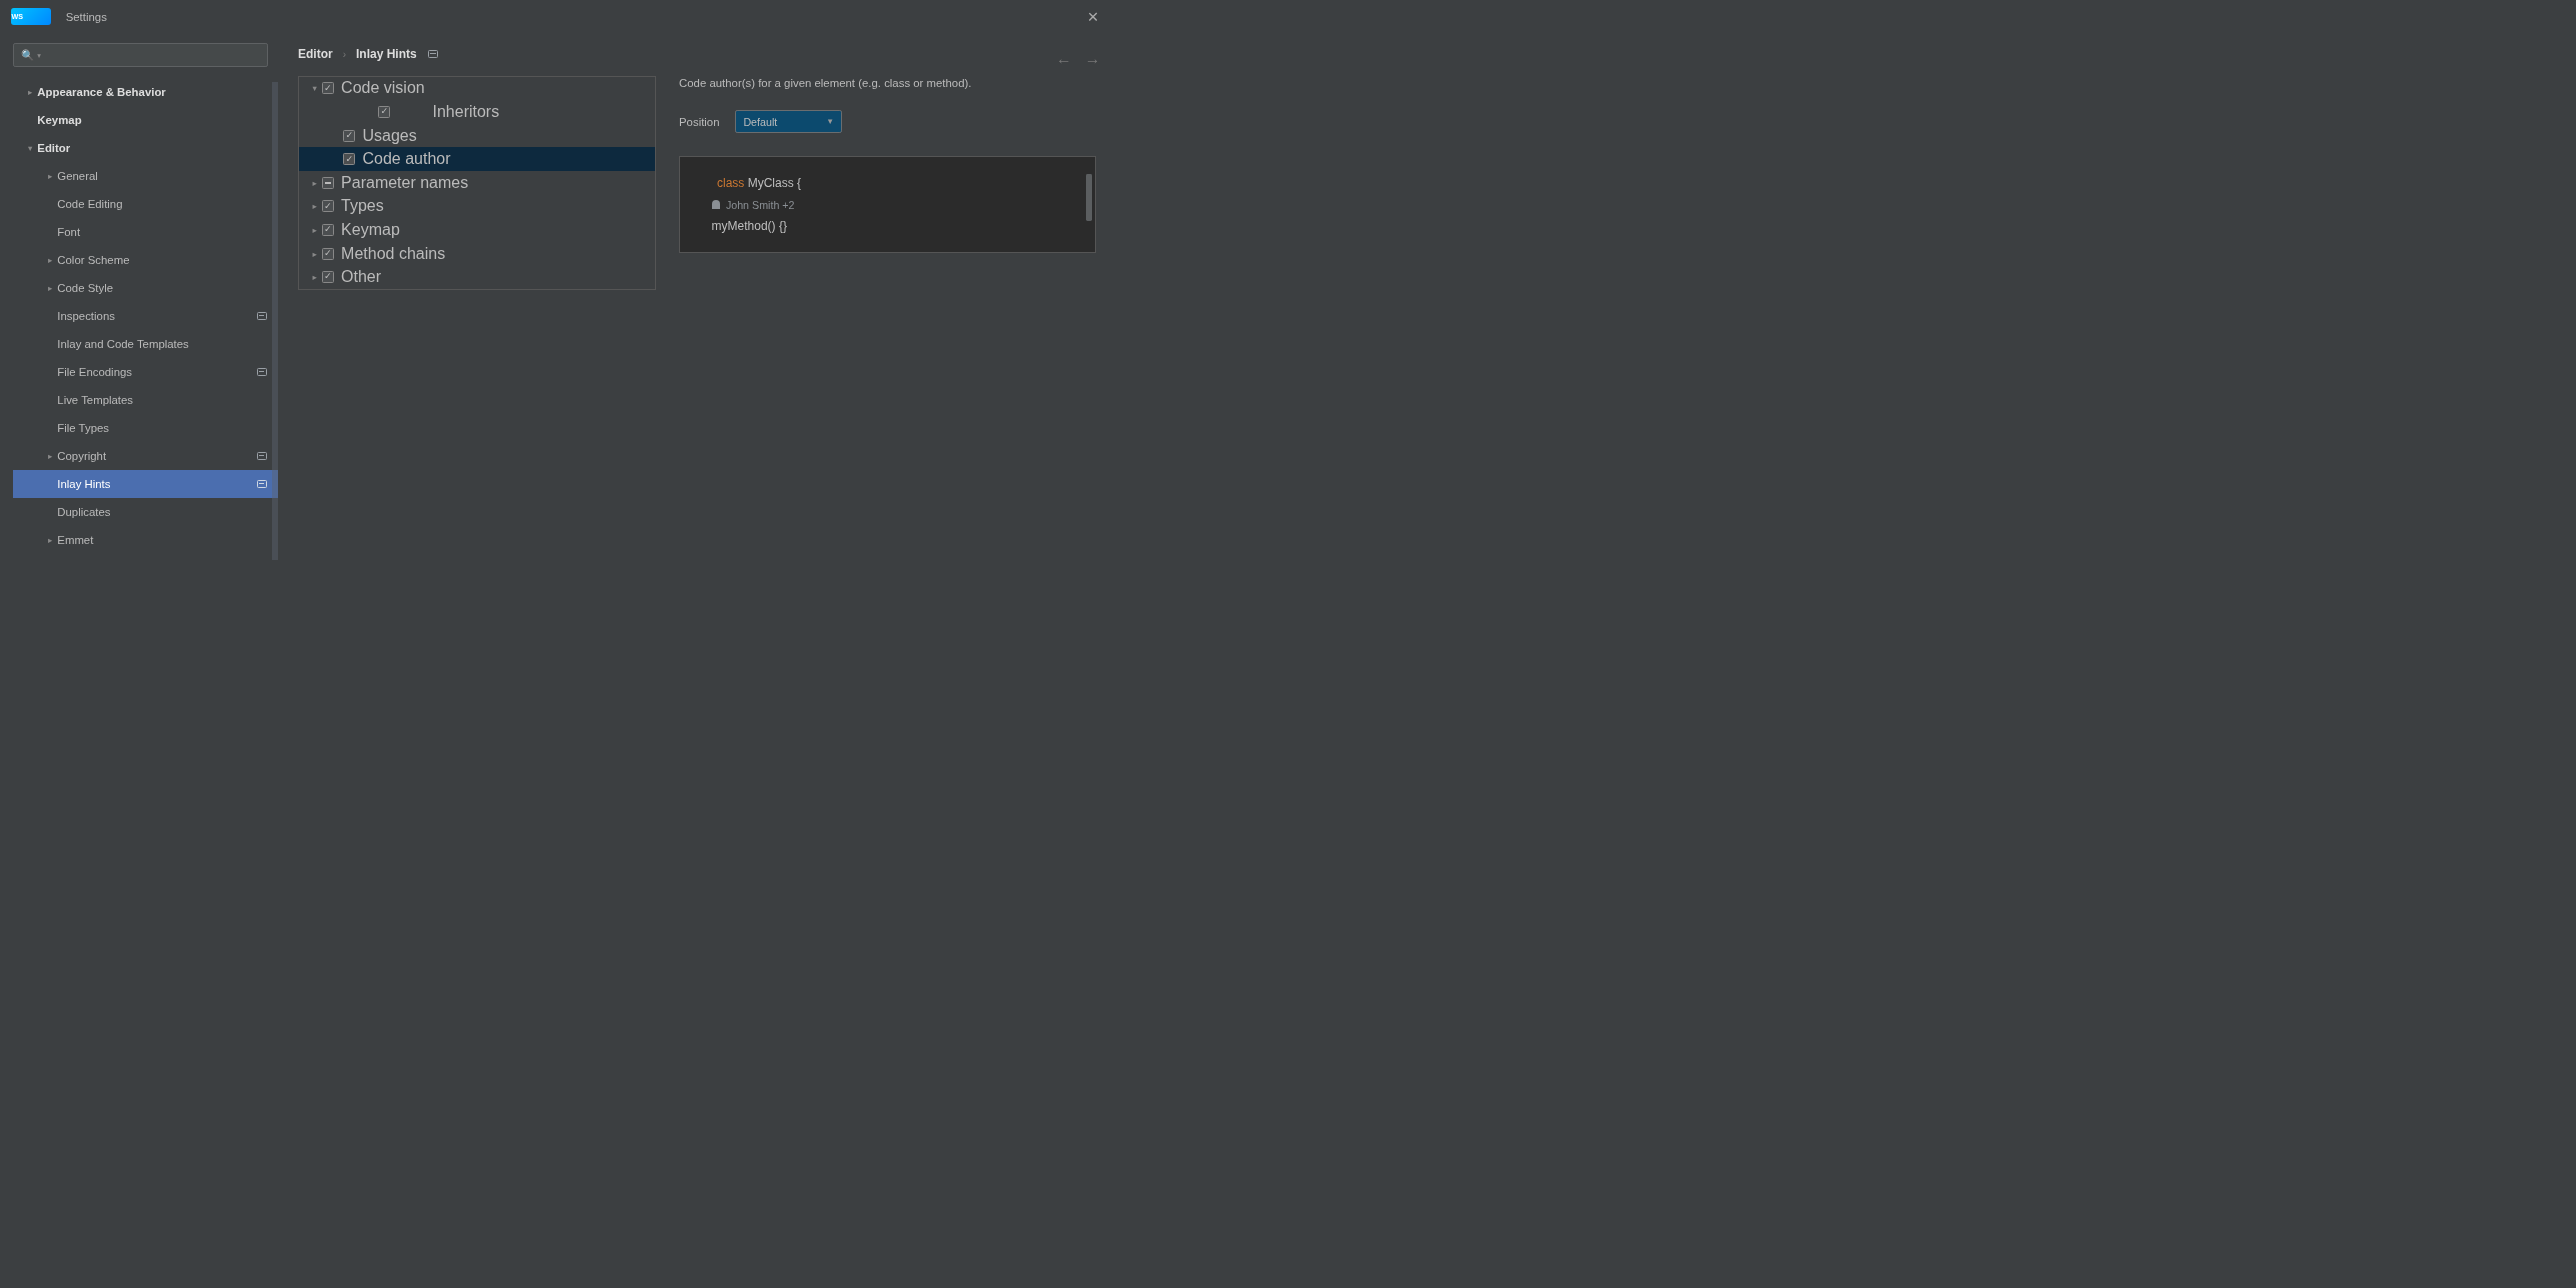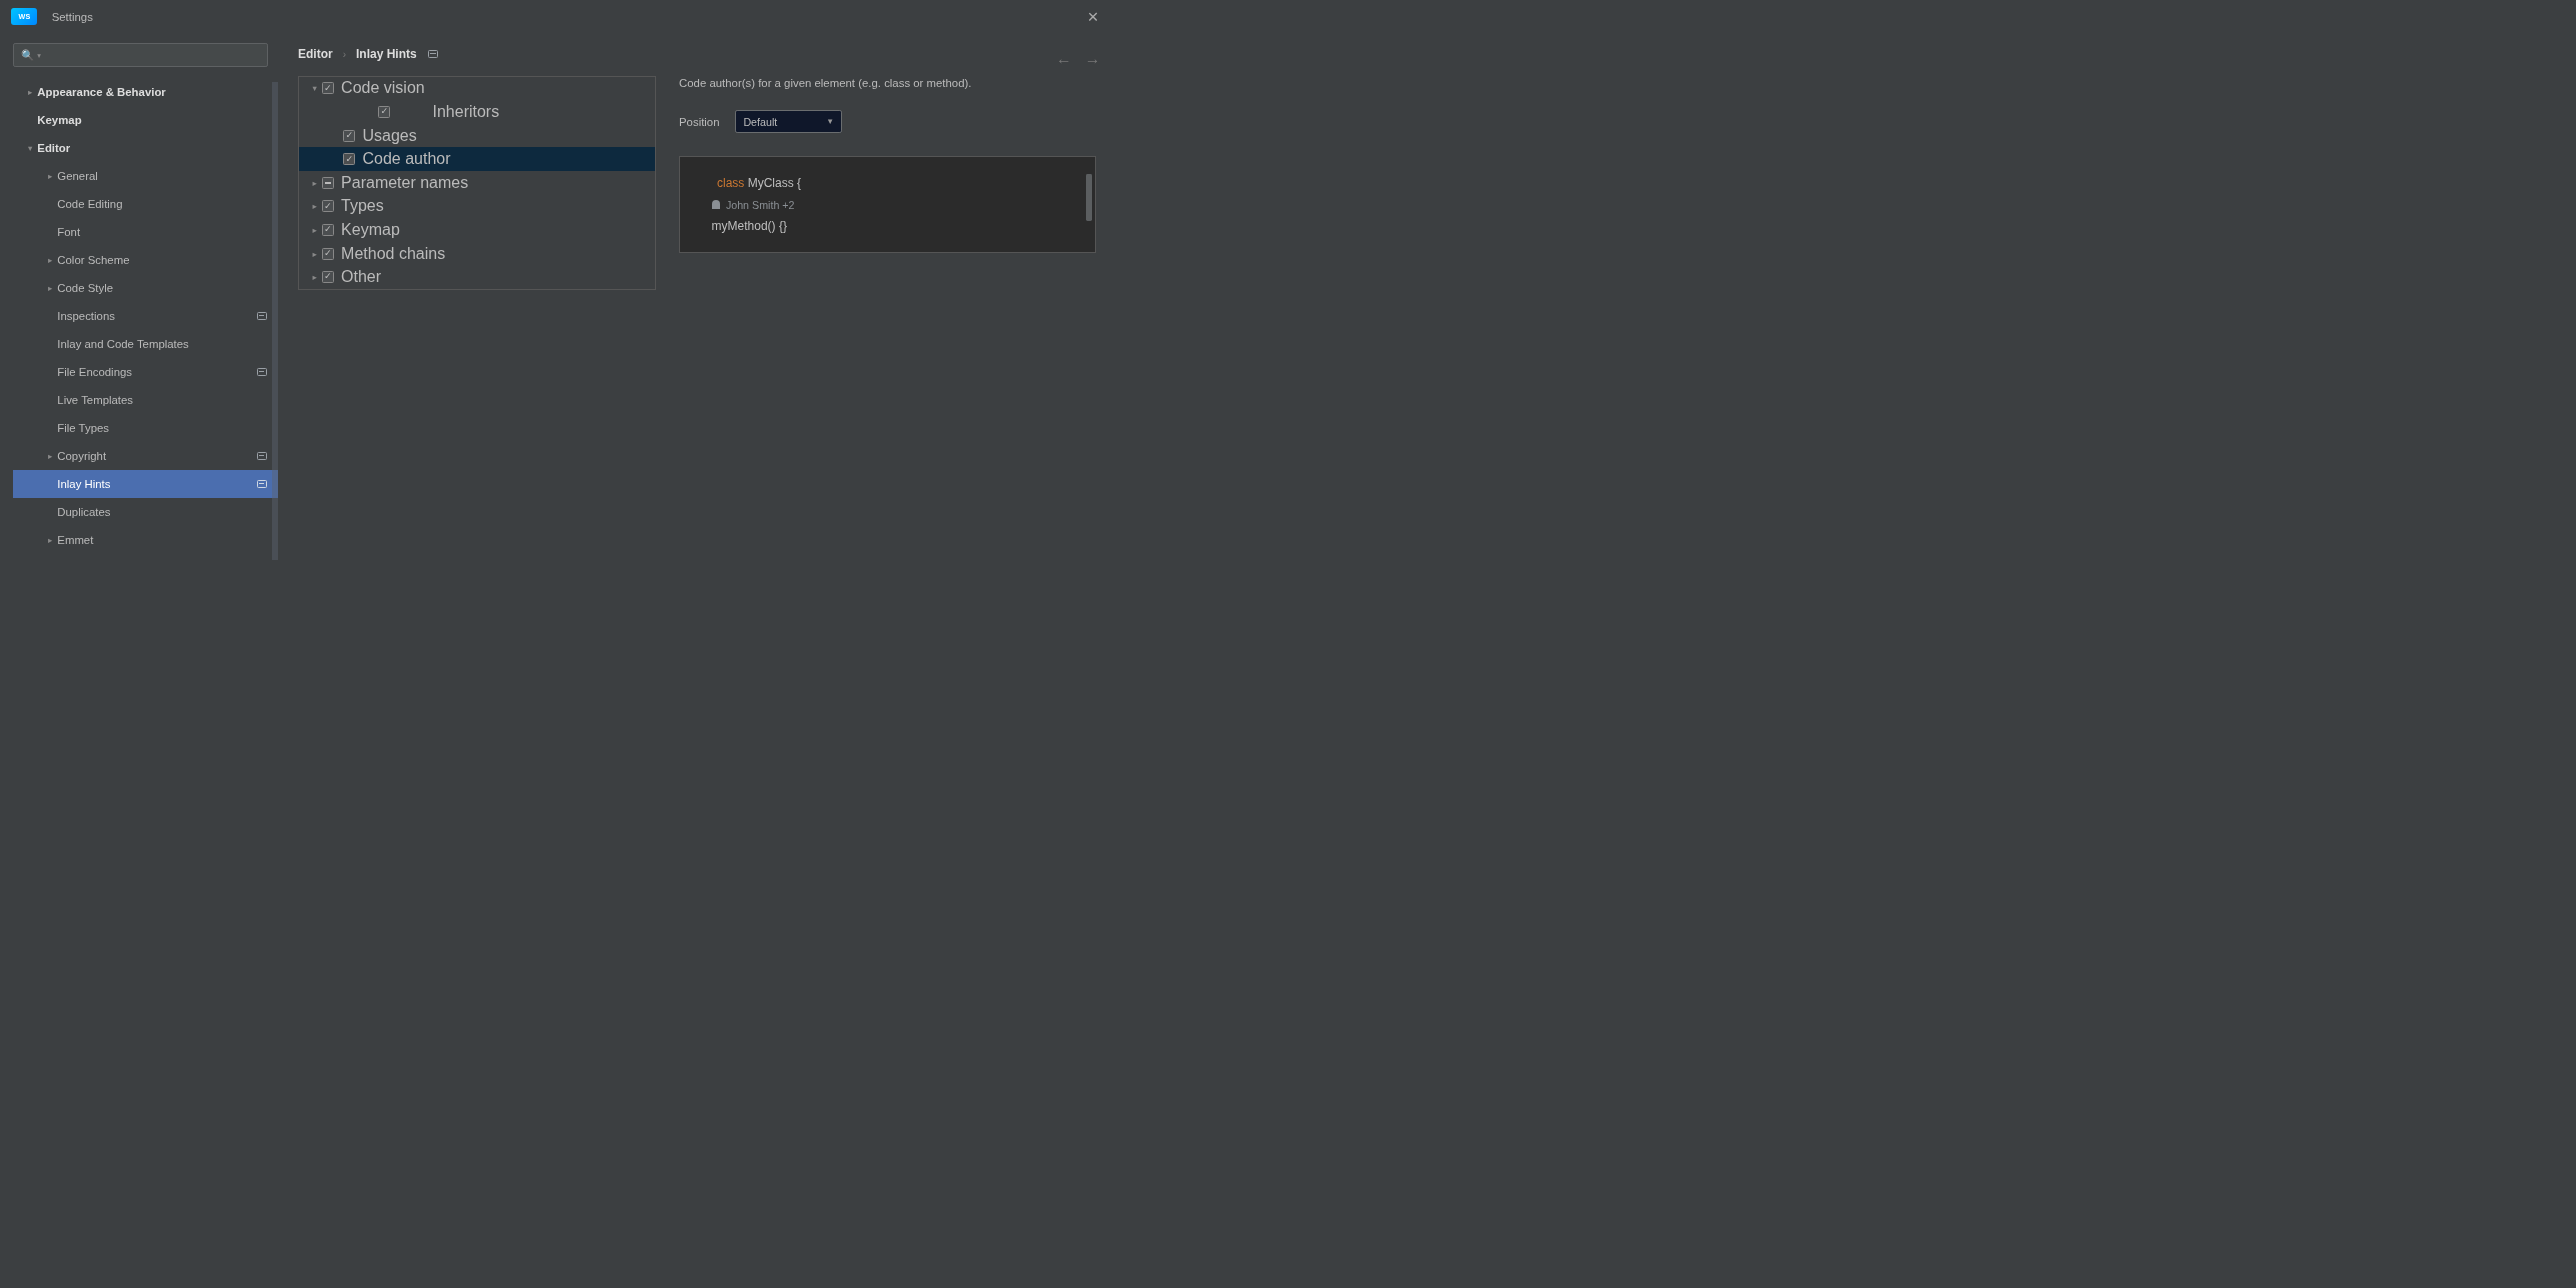--- a/index.html
+++ b/index.html
@@ -1,19 +1,19 @@
 <!DOCTYPE html>
 <html style="font-size:11.4px"><head>
 <meta charset="utf-8">
 <style>
 * { margin:0; padding:0; box-sizing:border-box; font-family:"Segoe UI",Arial,sans-serif; }
 body { background:#3c3f41; color:#bbb; width:1116px; height:560px; overflow:hidden; font-size:10.7px; }
 
 .titlebar { height:33px; display:flex; align-items:center; padding:0 11.4px; }
-.titlebar .app-icon { width:26px; height:17px; background:linear-gradient(135deg,#00c4ff,#0088ff); border-radius:2.9px; display:flex; align-items:center; justify-content:center; color:#fff; font-size:7.2px; font-weight:bold; }
+.titlebar .app-icon { width:40px; height:17px; background:linear-gradient(135deg,#00c4ff,#0088ff); border-radius:2.9px; display:flex; align-items:center; color:#fff; font-size:7.2px; font-weight:bold; }
 .titlebar .title { margin-left:14.3px; color:#bbb; font-size:11.4px; }
 .titlebar .close { margin-left:auto; color:#aaa; font-size:14.3px; cursor:pointer; padding:2.9px 5.7px; }
 
 .body { display:flex; height:calc(100% - 33px); }
 
 .sidebar { width:278px; padding:10px 0 0 13px; position:relative; }
 .sidebar .scroll-ind { position:absolute; right:0; top:49px; width:5.7px; height:100%; background:#5a6370; opacity:.45; }
 .search { width:255px; height:24px; background:#45494a; border:0.7px solid #5e6163; border-radius:2.1px; display:flex; align-items:center; padding:0 7.2px; margin-bottom:11.4px; }
 .search-icon { color:#888; font-size:10.7px; margin-right:1.4px; }
 .chev-dn { color:#888; font-size:7.2px; margin-left:1.4px; }
@@ -48,21 +48,21 @@
 .tree-row .tarrow { width:14.3px; color:#888; font-size:8.6px; text-align:center; }
 .tree-row .tcheck { width:12px; height:12px; border:1.1px solid #888; border-radius:1.4px; margin-right:7.2px; display:flex; align-items:center; justify-content:center; background:#4b4e50; }
 .tree-row .tcheck.checked::after { content:"✓"; color:#bbb; font-size:9.3px; line-height:1; }
 .tree-row .tcheck.mixed::after { content:""; width:6.4px; height:2.1px; background:#bbb; }
 .tree-row .tlbl { color:#bbb; font-size:16px; }
 
 .detail { flex:1; padding-top:1.4px; }
 .desc { color:#bbb; font-size:11.4px; margin-bottom:21.5px; }
 .posrow { display:flex; align-items:center; gap:15.7px; margin-bottom:23px; }
 .posrow label { color:#bbb; font-size:11.4px; }
-.select { width:107px; height:23px; background:#0f172a; border:0.7px solid #6a6d6f; border-radius:2.1px; display:flex; align-items:center; padding:0 7.2px; justify-content:space-between; cursor:pointer; }
+.select { width:107px; height:23px; background:#0c4a6e; border:0.7px solid #6a6d6f; border-radius:2.1px; display:flex; align-items:center; padding:0 7.2px; justify-content:space-between; cursor:pointer; }
 .select .sval { color:#bbb; font-size:10.7px; }
 .select .sarrow { color:#999; font-size:7.9px; }
 
 .code { background:#2b2b2b; border:0.7px solid #555; padding:14.3px 13px; font-family:"Consolas","Courier New",monospace; font-size:12px; line-height:1.9; position:relative; }
 .code .kw { color:#cc7832;margin-left:24px; }
 .code .id { color:#bfbfbf; }
 .code .brace { color:#bfbfbf; }
 .code .author-line { color:#8a8f94; font-size:10.7px; padding-left:18.6px; display:flex; align-items:center; gap:5.7px; }
 .code .person-icon { display:inline-block; width:8.6px; height:8.6px; background:#8a8f94; border-radius:50% 50% 0 0; position:relative; }
 .code .method { padding-left:18.6px; color:#bfbfbf; }

